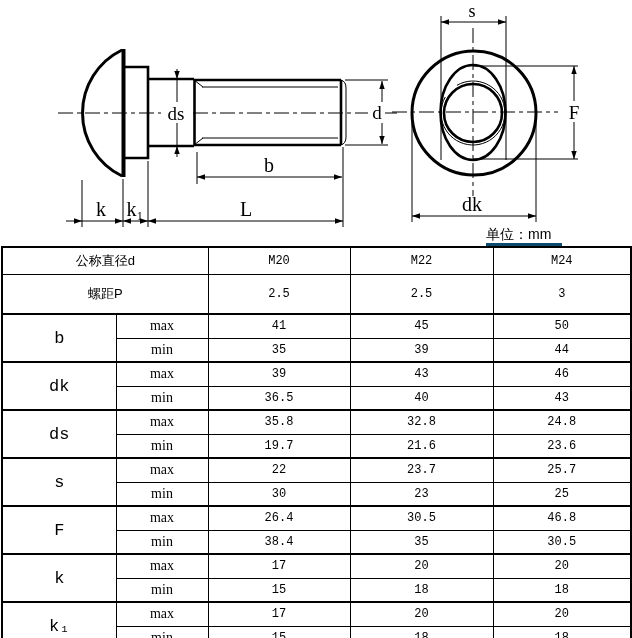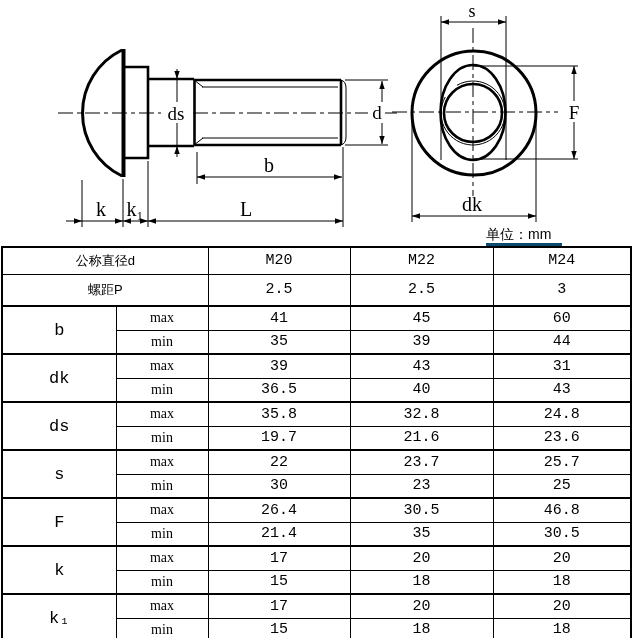--- a/index.html
+++ b/index.html
@@ -11,25 +11,25 @@
   #unit-label{position:absolute;left:486px;top:226px;width:76px;height:17px;
       font-size:14px;line-height:17px;text-align:left;
       border-bottom:4px solid #0c4a6e;white-space:nowrap;}
   
   table.spec{position:absolute;left:1px;top:246px;width:629px;
       border-collapse:collapse;table-layout:fixed;
       border:2px solid #000;}
   table.spec td{border:1px solid #000;text-align:center;vertical-align:middle;
       padding:0;overflow:hidden;white-space:nowrap;}
   tr.r-head{height:27px;}
-  tr.r-pitch{height:32px;}
+  tr.r-pitch{height:40px;}
   tr.r-data{height:24px;}
   tr.gs td{border-top-width:2px;}
   td.cn{font-size:13px;font-family:"Liberation Sans",sans-serif;}
-  td.mono{font-family:"Liberation Mono","DejaVu Sans Mono",monospace;font-size:15px;}
+  td.mono{font-family:"Liberation Mono","DejaVu Sans Mono",monospace;font-size:12px;}
   td.rowlab{font-family:"Liberation Mono","DejaVu Sans Mono",monospace;font-size:17px;}
   td.mm{font-family:Liberation Serif, serif;font-size:14px;}
   
   .obj{stroke:#000;stroke-width:2.6;fill:none;}
   .obj-heavy{stroke:#000;stroke-width:3;fill:none;}
   .thin{stroke:#000;stroke-width:1;fill:none;}
   .dim{stroke:#000;stroke-width:1;fill:none;}
   .cl{stroke:#000;stroke-width:1;fill:none;stroke-dasharray:15 4 4 4;}
   .arr{fill:#000;stroke:none;}
   .lbl{font-family:"Liberation Serif","DejaVu Serif",serif;fill:#000;}
@@ -165,35 +165,35 @@
         <td class="mono">2.5</td>
         <td class="mono">2.5</td>
         <td class="mono">3</td>
       </tr>
 
       <tr class="r-data gs">
         <td class="rowlab" rowspan="2">b</td>
         <td class="mm">max</td>
         <td class="mono">41</td>
         <td class="mono">45</td>
-        <td class="mono">60</td>
+        <td class="mono">50</td>
       </tr>
       <tr class="r-data">
         <td class="mm">min</td>
         <td class="mono">35</td>
         <td class="mono">39</td>
         <td class="mono">44</td>
       </tr>
 
       <tr class="r-data gs">
         <td class="rowlab" rowspan="2">dk</td>
         <td class="mm">max</td>
         <td class="mono">39</td>
         <td class="mono">43</td>
-        <td class="mono">31</td>
+        <td class="mono">46</td>
       </tr>
       <tr class="r-data">
         <td class="mm">min</td>
         <td class="mono">36.5</td>
         <td class="mono">40</td>
         <td class="mono">43</td>
       </tr>
 
       <tr class="r-data gs">
         <td class="rowlab" rowspan="2">ds</td>
@@ -225,21 +225,21 @@
 
       <tr class="r-data gs">
         <td class="rowlab" rowspan="2">F</td>
         <td class="mm">max</td>
         <td class="mono">26.4</td>
         <td class="mono">30.5</td>
         <td class="mono">46.8</td>
       </tr>
       <tr class="r-data">
         <td class="mm">min</td>
-        <td class="mono">21.4</td>
+        <td class="mono">38.4</td>
         <td class="mono">35</td>
         <td class="mono">30.5</td>
       </tr>
 
       <tr class="r-data gs">
         <td class="rowlab" rowspan="2">k</td>
         <td class="mm">max</td>
         <td class="mono">17</td>
         <td class="mono">20</td>
         <td class="mono">20</td>

